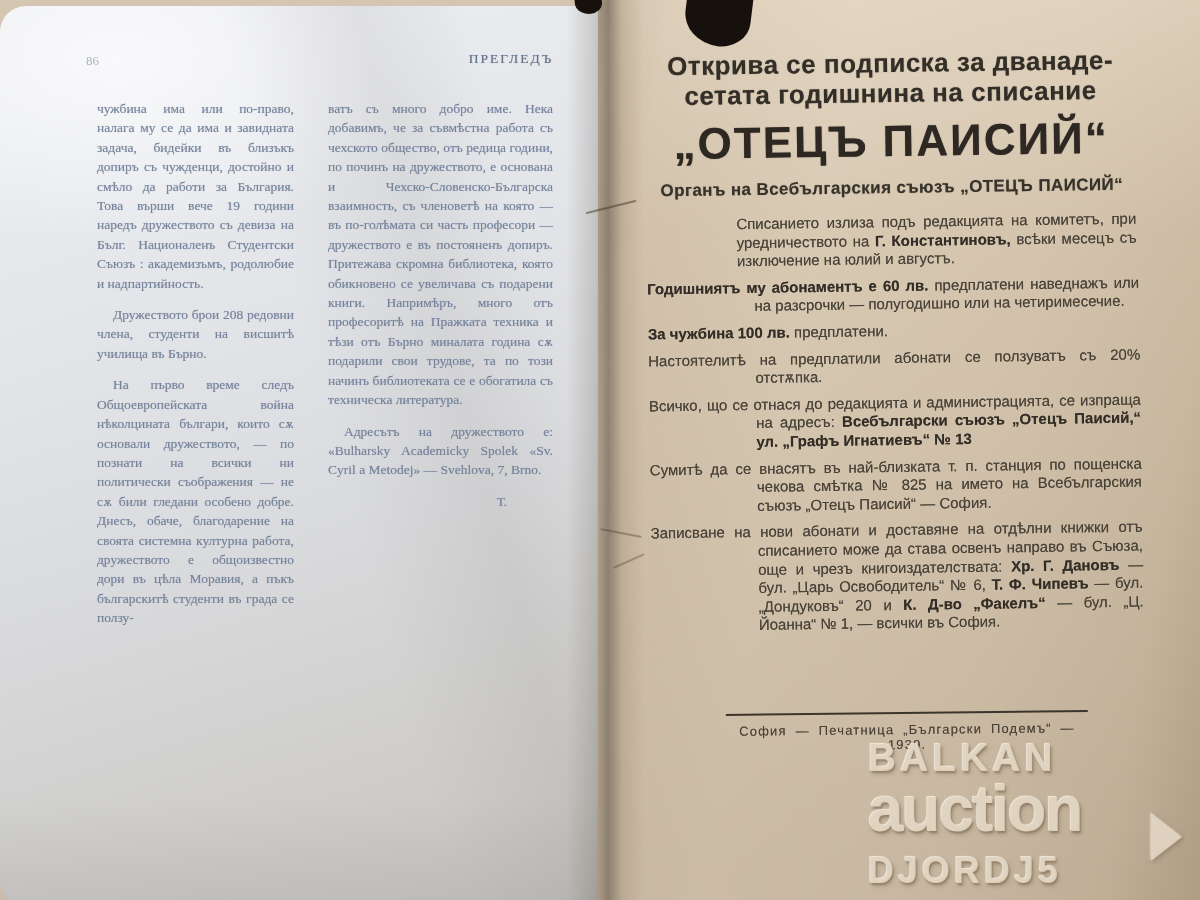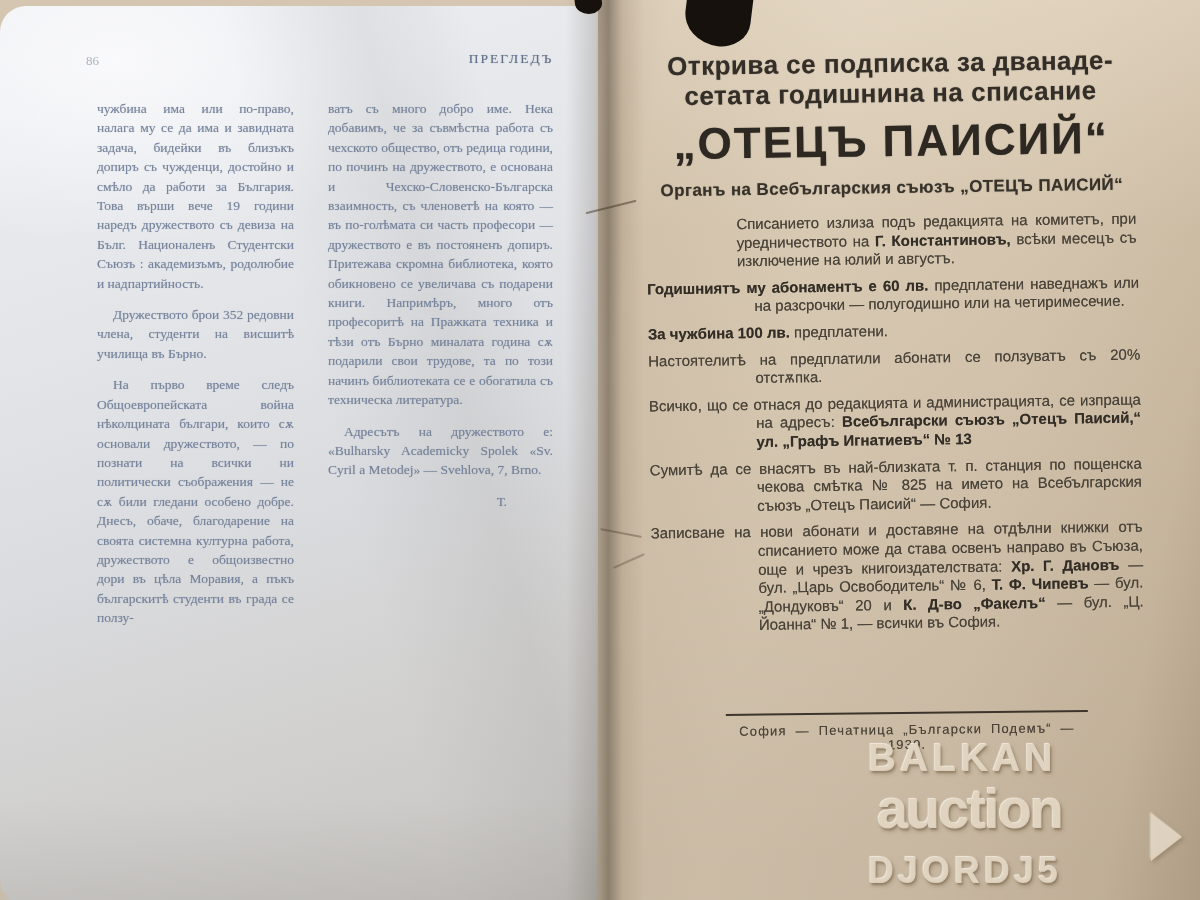--- a/index.html
+++ b/index.html
@@ -70,38 +70,38 @@
   .imprint-rule{display:block;height:2px;background:#3b352c;margin-bottom:8px;}
   .imprint-text{font-size:13px;letter-spacing:1.2px;word-spacing:4px;color:#4a4237;
     text-shadow:0 0 .5px rgba(74,66,55,.6);}
 
   
   .wm{position:absolute;left:868px;top:742px;z-index:8;font-weight:700;
     color:rgba(223,210,191,.92);
     text-shadow:-1px -1px 1px rgba(255,252,244,.75), 1px 2px 2px rgba(116,96,70,.5),
                 2px 3px 4px rgba(116,96,70,.3);}
   .wm-balkan{font-size:39px;letter-spacing:4px;line-height:32px;}
-  .wm-auction{font-size:56px;letter-spacing:-2px;line-height:62px;margin-top:4px;text-align:right;}
+  .wm-auction{font-size:64px;letter-spacing:-2px;line-height:62px;margin-top:4px;text-align:right;}
   .wm-djordj{font-size:36px;letter-spacing:4px;line-height:38px;margin-top:12px;}
   .wm-tri{position:absolute;left:1151px;top:813px;width:0;height:0;z-index:8;
     border-left:31px solid rgba(223,210,191,.92);
     border-top:24px solid transparent;border-bottom:24px solid transparent;
     filter:drop-shadow(-1px -1px 1px rgba(255,252,244,.6)) drop-shadow(2px 2px 2px rgba(116,96,70,.45));}
 </style>
 </head>
 <body>
 
 <div class="photo">
 
   <div class="left-page">
     <div class="pagenum">86</div>
     <div class="running-head">ПРЕГЛЕДЪ</div>
     <div class="lcol col1">
         <p>чужбина има или по-право, налага му се да има и завидната задача, бидейки въ близъкъ допиръ съ чужденци, достойно и смѣло да работи за България. Това върши вече 19 години наредъ дружеството съ девиза на Бълг. Националенъ Студентски Съюзъ : академизъмъ, родолюбие и надпартийность.</p>
-        <p class="ind">Дружеството брои 352 редовни члена, студенти на висшитѣ училища въ Бърно.</p>
+        <p class="ind">Дружеството брои 208 редовни члена, студенти на висшитѣ училища въ Бърно.</p>
         <p class="ind">На първо време следъ Общоевропейската война нѣколцината българи, които сѫ основали дружеството, — по познати на всички ни политически съображения — не сѫ били гледани особено добре. Днесъ, обаче, благодарение на своята системна културна работа, дружеството е общоизвестно дори въ цѣла Моравия, а пъкъ българскитѣ студенти въ града се ползу-</p>
       </div>
     <div class="lcol col2">
         <p>ватъ съ много добро име. Нека добавимъ, че за съвмѣстна работа съ чехското общество, отъ редица години, по починъ на дружеството, е основана и Чехско-Словенско-Българска взаимность, съ членоветѣ на която — въ по-голѣмата си часть професори — дружеството е въ постояненъ допиръ. Притежава скромна библиотека, която обикновено се увеличава съ подарени книги. Напримѣръ, много отъ професоритѣ на Пражката техника и тѣзи отъ Бърно миналата година сѫ подарили свои трудове, та по този начинъ библиотеката се е обогатила съ техническа литература.</p>
         <p class="ind">Адресътъ на дружеството е: «Bulharsky Academicky Spolek «Sv. Cyril a Metodej» — Svehlova, 7, Brno.</p>
         <p class="sig">Т.</p>
       </div>
   </div>
 
   <div class="spine-shadow"></div>

